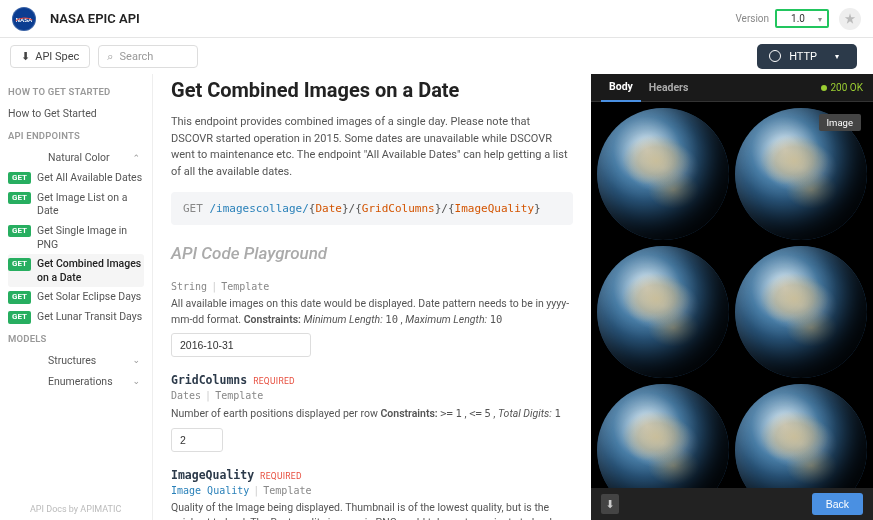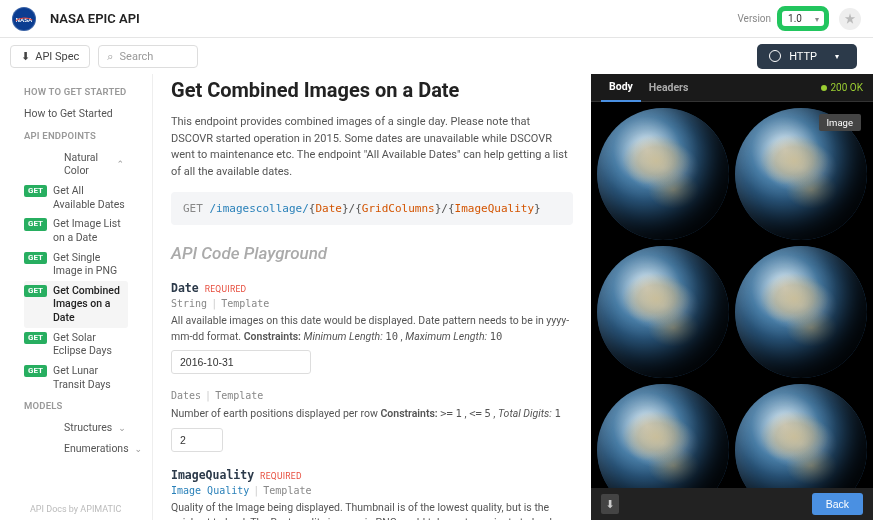--- a/index.html
+++ b/index.html
@@ -3,32 +3,32 @@
 <meta charset="utf-8">
 <style>
 * { box-sizing: border-box; margin: 0; padding: 0; }
 body { font-family: -apple-system, BlinkMacSystemFont, "Segoe UI", Roboto, sans-serif; font-size: 12px; color: #333; background: #fff; width: 873px; height: 520px; overflow: hidden; }
 .topbar { height: 38px; border-bottom: 1px solid #e5e5e5; display: flex; align-items: center; padding: 0 12px; }
 .nasa-logo { width: 24px; height: 24px; border-radius: 50%; background: #0b3d91; display: flex; align-items: center; justify-content: center; margin-right: 14px; box-shadow: inset 0 0 0 1px rgba(255,255,255,.2); }
 .nasa-logo svg { width: 20px; height: 20px; }
 .app-title { font-size: 13px; font-weight: 600; color: #222; }
 .topbar .spacer { flex: 1; }
 .version-label { font-size: 10px; color: #888; margin-right: 6px; }
-.version-select { font-size: 10px; border: 5px solid #22c55e; border-radius: 8px; padding: 2px 22px 2px 6px; background: #fff; position: relative; margin-right: 10px; }
+.version-select { font-size: 10px; border: 2px solid #22c55e; border-radius: 2px; padding: 2px 22px 2px 14px; background: #fff; position: relative; margin-right: 10px; }
 .version-select .chev { position: absolute; right: 5px; top: 4px; font-size: 8px; color: #888; }
 .avatar { width: 22px; height: 22px; border-radius: 50%; background: #eee; display: flex; align-items: center; justify-content: center; color: #aaa; }
 .subbar { height: 36px; display: flex; align-items: center; padding: 0 10px; gap: 8px; }
 .btn { border: 1px solid #ddd; border-radius: 4px; background: #fff; padding: 4px 10px; font-size: 11px; color: #444; display: flex; align-items: center; gap: 5px; cursor: pointer; }
 .search-box { border: 1px solid #ddd; border-radius: 4px; padding: 4px 8px; display: flex; align-items: center; gap: 6px; font-size: 11px; color: #999; width: 100px; }
 .subbar .spacer { flex: 1; }
 .http-btn { background: #2c3a4a; color: #fff; border: none; border-radius: 5px; padding: 6px 18px 6px 12px; display: flex; align-items: center; gap: 8px; font-size: 11px; cursor: pointer; position: relative; margin-right: 6px; }
 .http-btn .globe { width: 12px; height: 12px; border: 1.3px solid #fff; border-radius: 50%; position: relative; }
 .http-btn .chev { font-size: 8px; margin-left: 10px; }
 .layout { display: flex; height: calc(520px - 38px - 36px); }
-.sidebar { width: 152px; padding: 6px 24px; font-size: 10.5px; color: #555; overflow: hidden; }
+.sidebar { width: 152px; padding: 6px 8px; font-size: 10.5px; color: #555; overflow: hidden; }
 .side-head { font-size: 9.5px; color: #999; font-weight: 600; margin: 6px 0 6px; letter-spacing: .2px; }
 .side-item { padding: 4px 0; color: #555; display: flex; align-items: center; gap: 6px; cursor: pointer; }
 .side-item.group { justify-content: space-between; padding-right: 4px; margin-left: 40px; }
 .side-sublist { margin-left: 0; }
 .ep-row { display: flex; align-items: flex-start; gap: 6px; padding: 3px 0; cursor: pointer; }
 .ep-row.active .ep-label { color: #222; font-weight: 500; }
 .ep-row.active { background: #f5f5f5; border-radius: 3px; }
 .tag { background: #27ae60; color: #fff; font-size: 8px; font-weight: 700; padding: 1px 4px; border-radius: 2px; line-height: 1.3; margin-top: 1px; }
 .ep-label { font-size: 10.5px; color: #555; line-height: 1.3; }
 .chev-sm { font-size: 9px; color: #999; }
@@ -163,27 +163,27 @@
   <div class="main">
     <h1>Get Combined Images on a Date</h1>
     <p class="desc">This endpoint provides combined images of a single day. Please note that DSCOVR started operation in 2015. Some dates are unavailable while DSCOVR went to maintenance etc. The endpoint "All Available Dates" can help getting a list of all the available dates.</p>
     <div class="codeblk">
       <span class="m-get">GET</span>
       <span class="m-path">/imagescollage/</span><span class="m-brace">{</span><span class="m-var">Date</span><span class="m-brace">}/</span><span class="m-brace">{</span><span class="m-var">GridColumns</span><span class="m-brace">}/</span><span class="m-brace">{</span><span class="m-var">ImageQuality</span><span class="m-brace">}</span>
     </div>
     <div class="sect-head">API Code Playground</div>
 
     <div class="param">
-      <div><span class="param-name">Date</span><span class="param-req">REQUIRED</span></div>
       <div class="param-type"><span>String</span><span class="sep">|</span><span>Template</span></div>
       <div class="param-desc"><span>All available images on this date would be displayed. Date pattern needs to be in yyyy-mm-dd format. </span><b>Constraints:</b> <i>Minimum Length:</i> <span style="font-family:monospace">10</span> , <i>Maximum Length:</i> <span style="font-family:monospace">10</span></div>
       <input class="param-input" value="2016-10-31" style="">
     </div>
 
     <div class="param">
+      <div><span class="param-name">GridColumns</span><span class="param-req">REQUIRED</span></div>
       <div class="param-type"><span>Dates</span><span class="sep">|</span><span>Template</span></div>
       <div class="param-desc"><span>Number of earth positions displayed per row </span><b>Constraints:</b> <span style="font-family:monospace">&gt;=</span> <span style="font-family:monospace">1</span> , <span style="font-family:monospace">&lt;=</span> <span style="font-family:monospace">5</span> , <i>Total Digits:</i> <span style="font-family:monospace">1</span></div>
       <input class="param-input narrow" value="2" style="">
     </div>
 
     <div class="param">
       <div><span class="param-name">ImageQuality</span><span class="param-req">REQUIRED</span></div>
       <div class="param-type"><span class="link">Image Quality</span><span class="sep">|</span><span>Template</span></div>
       <div class="param-desc">Quality of the Image being displayed. Thumbnail is of the lowest quality, but is the quickest to load. The Best quality images in PNG could take up to a minute to load</div>
 

